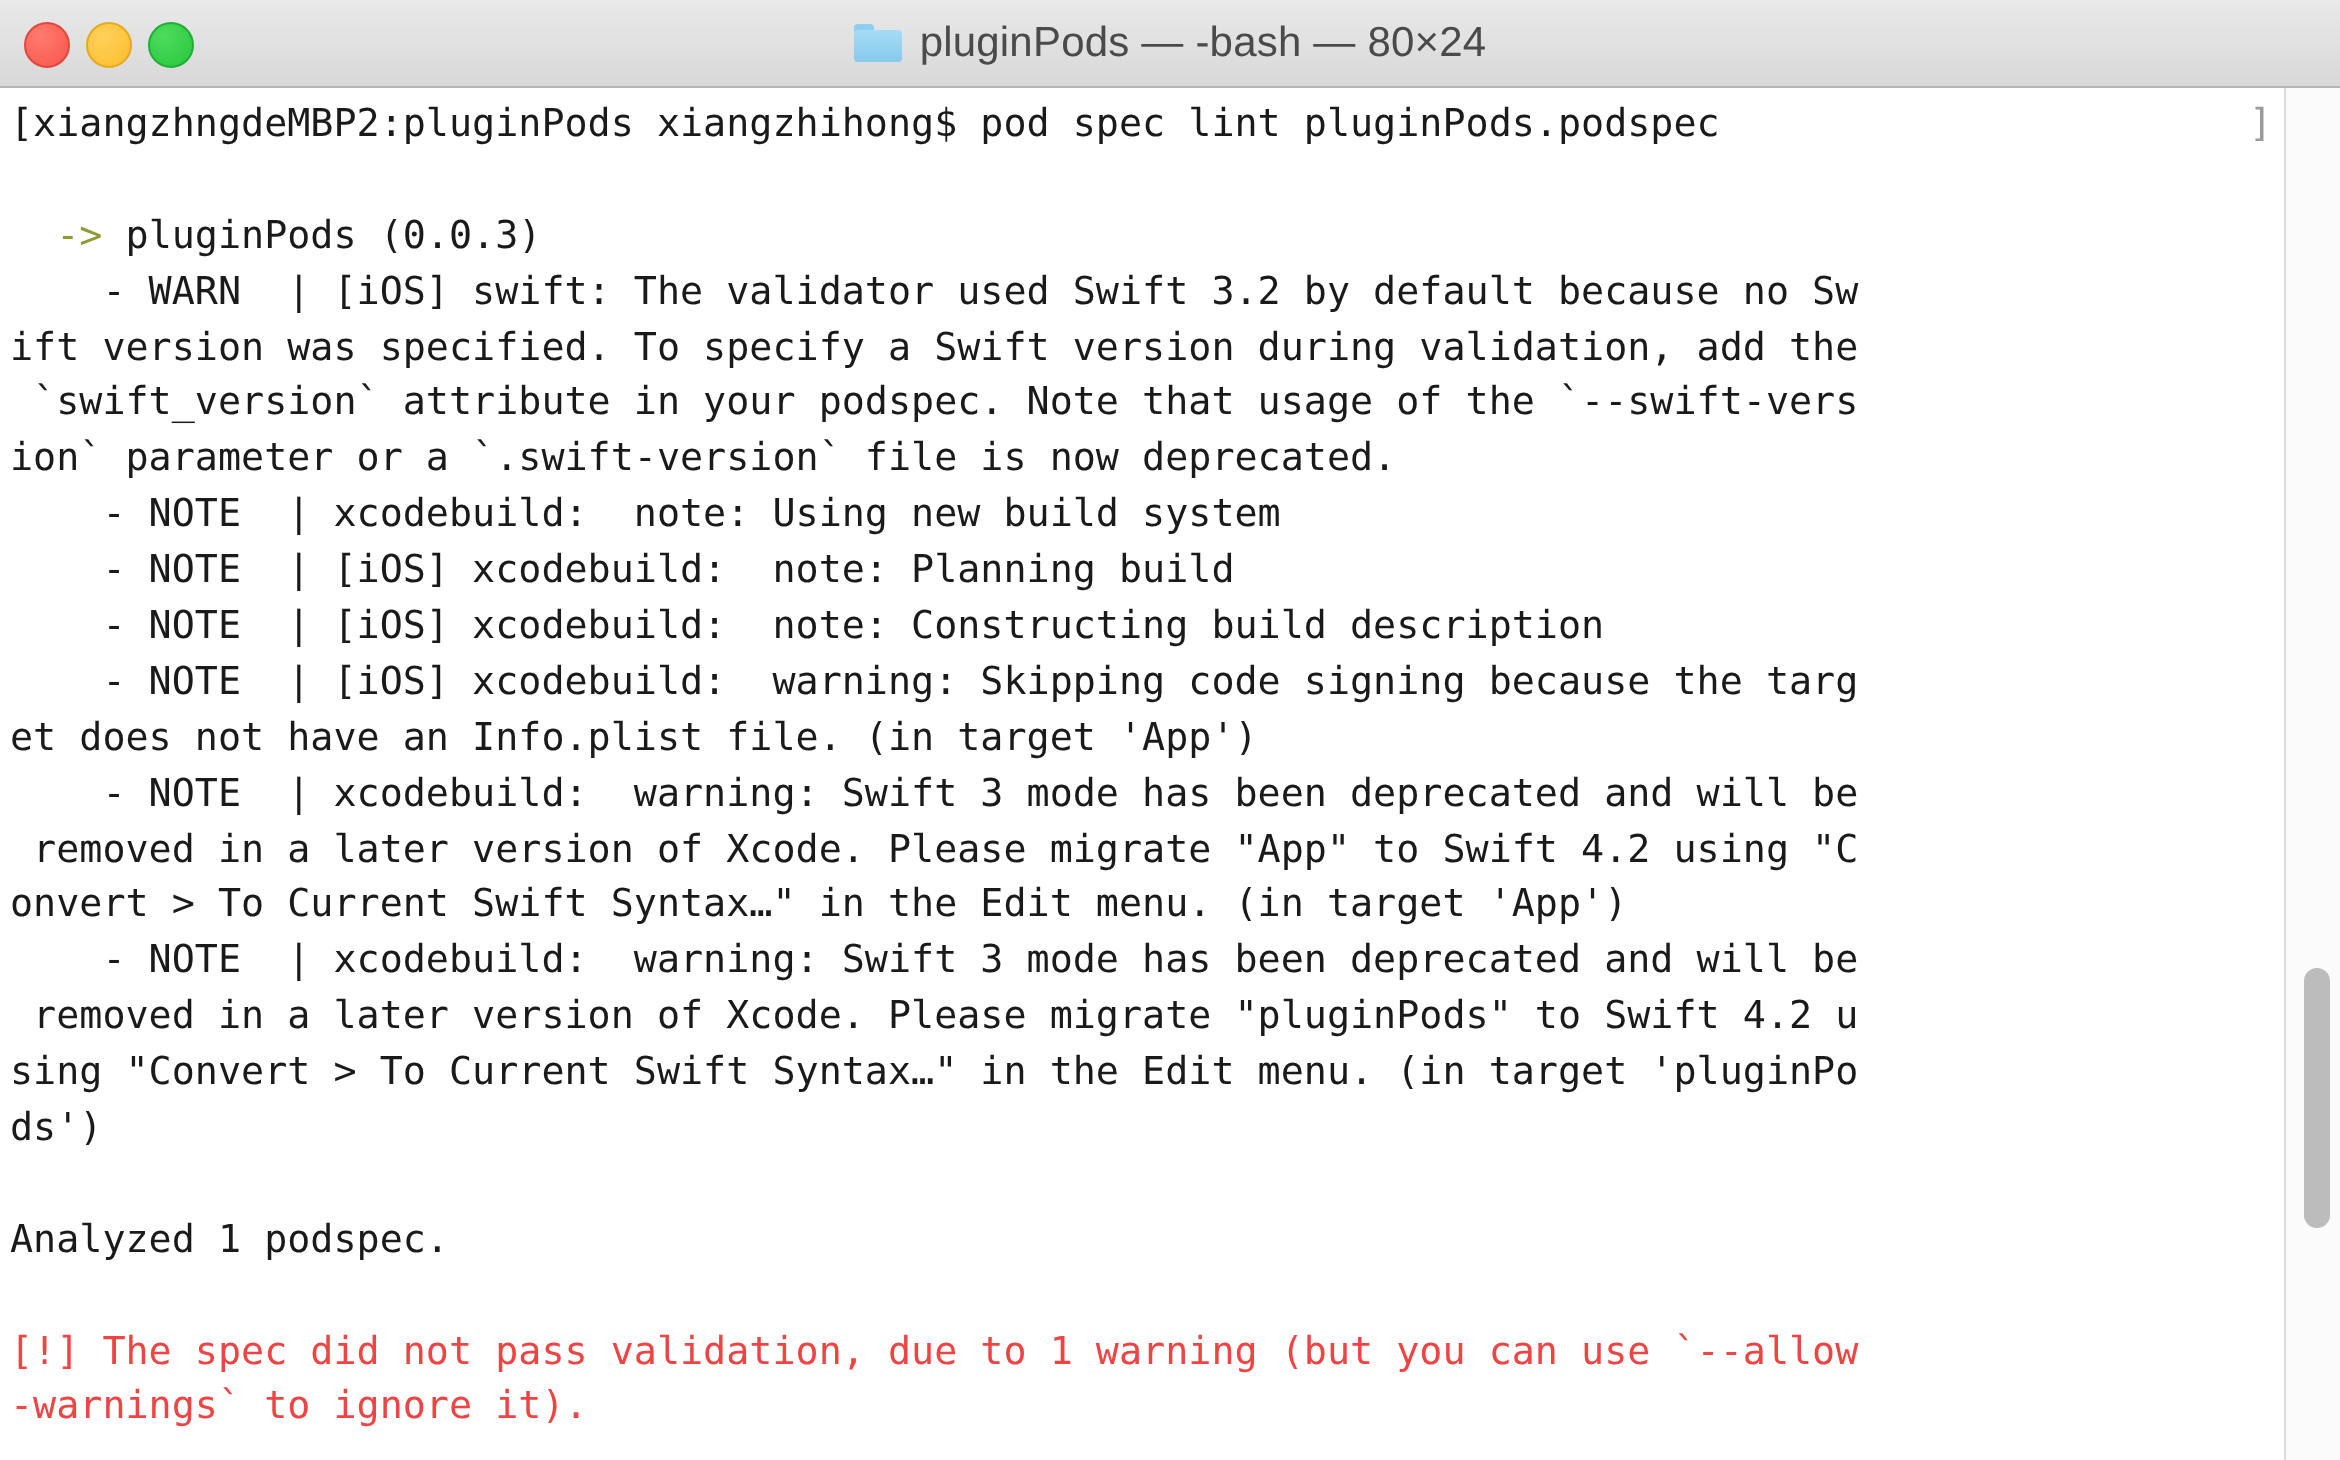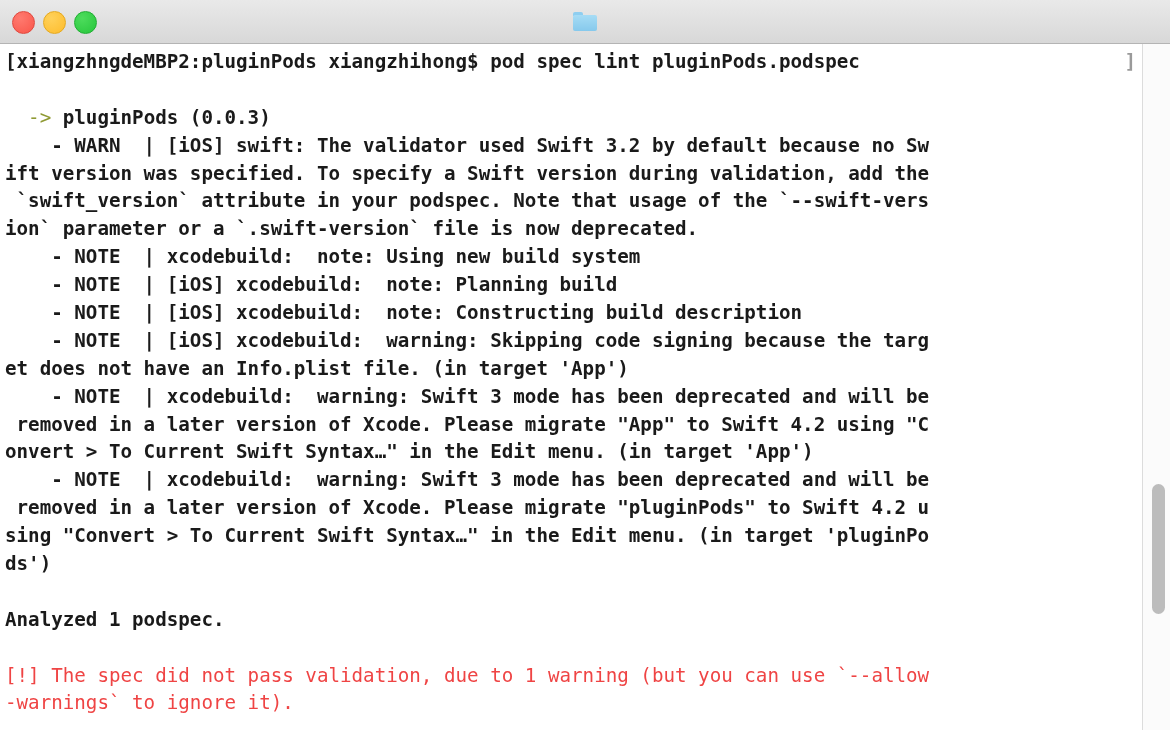--- a/index.html
+++ b/index.html
@@ -99,21 +99,21 @@
     font-family: "DejaVu Sans Mono", "Liberation Mono", monospace;
     font-size: 19.2px;
     line-height: 27.9px;
     color: #1a1a1a;
     white-space: pre;
     letter-spacing: 0px;
   }
   .line { height: 27.9px; }
   .c-green { color: #8f9a34; }
   .c-red   { color: #ef4444; }
-  .c-default { color: #1a1a1a; font-weight: bold; }
+  .c-default { color: #1a1a1a; }
 
   
   #gutter {
     position: absolute;
     right: 0;
     top: 0;
     width: 28px;
     height: 686px;
     background: #fbfbfb;
     border-left: 1px solid #dcdcdc;
@@ -146,20 +146,21 @@
     <div id="traffic">
       <span class="light close"></span>
       <span class="light min"></span>
       <span class="light max"></span>
     </div>
     <div id="title-wrap">
       <span id="folder-icon">
         <span class="tab"></span>
           <span class="body"></span>
       </span>
+      <span>pluginPods — -bash — 80×24</span>
     </div>
   </div>
 
   <div id="term-area">
     <div id="term"><div class="line" style="position: relative;"><span class="c-default">[xiangzhngdeMBP2:pluginPods xiangzhihong$ pod spec lint pluginPods.podspec</span><span class="c-default" style="color: rgb(154, 154, 154); position: absolute; right: 6px;">]</span></div><div class="line"><span class="c-default"></span></div><div class="line"><span class="c-green">  -&gt; </span><span class="c-default">pluginPods (0.0.3)</span></div><div class="line"><span class="c-default">    - WARN  | [iOS] swift: The validator used Swift 3.2 by default because no Sw</span></div><div class="line"><span class="c-default">ift version was specified. To specify a Swift version during validation, add the</span></div><div class="line"><span class="c-default"> `swift_version` attribute in your podspec. Note that usage of the `--swift-vers</span></div><div class="line"><span class="c-default">ion` parameter or a `.swift-version` file is now deprecated.</span></div><div class="line"><span class="c-default">    - NOTE  | xcodebuild:  note: Using new build system</span></div><div class="line"><span class="c-default">    - NOTE  | [iOS] xcodebuild:  note: Planning build</span></div><div class="line"><span class="c-default">    - NOTE  | [iOS] xcodebuild:  note: Constructing build description</span></div><div class="line"><span class="c-default">    - NOTE  | [iOS] xcodebuild:  warning: Skipping code signing because the targ</span></div><div class="line"><span class="c-default">et does not have an Info.plist file. (in target 'App')</span></div><div class="line"><span class="c-default">    - NOTE  | xcodebuild:  warning: Swift 3 mode has been deprecated and will be</span></div><div class="line"><span class="c-default"> removed in a later version of Xcode. Please migrate "App" to Swift 4.2 using "C</span></div><div class="line"><span class="c-default">onvert &gt; To Current Swift Syntax…" in the Edit menu. (in target 'App')</span></div><div class="line"><span class="c-default">    - NOTE  | xcodebuild:  warning: Swift 3 mode has been deprecated and will be</span></div><div class="line"><span class="c-default"> removed in a later version of Xcode. Please migrate "pluginPods" to Swift 4.2 u</span></div><div class="line"><span class="c-default">sing "Convert &gt; To Current Swift Syntax…" in the Edit menu. (in target 'pluginPo</span></div><div class="line"><span class="c-default">ds')</span></div><div class="line"><span class="c-default"></span></div><div class="line"><span class="c-default">Analyzed 1 podspec.</span></div><div class="line"><span class="c-default"></span></div><div class="line"><span class="c-red">[!] The spec did not pass validation, due to 1 warning (but you can use `--allow</span></div><div class="line"><span class="c-red">-warnings` to ignore it).</span></div></div>
 
     <div id="gutter">
 
       <div id="scroll-track">
         <div id="scroll-thumb"></div>

